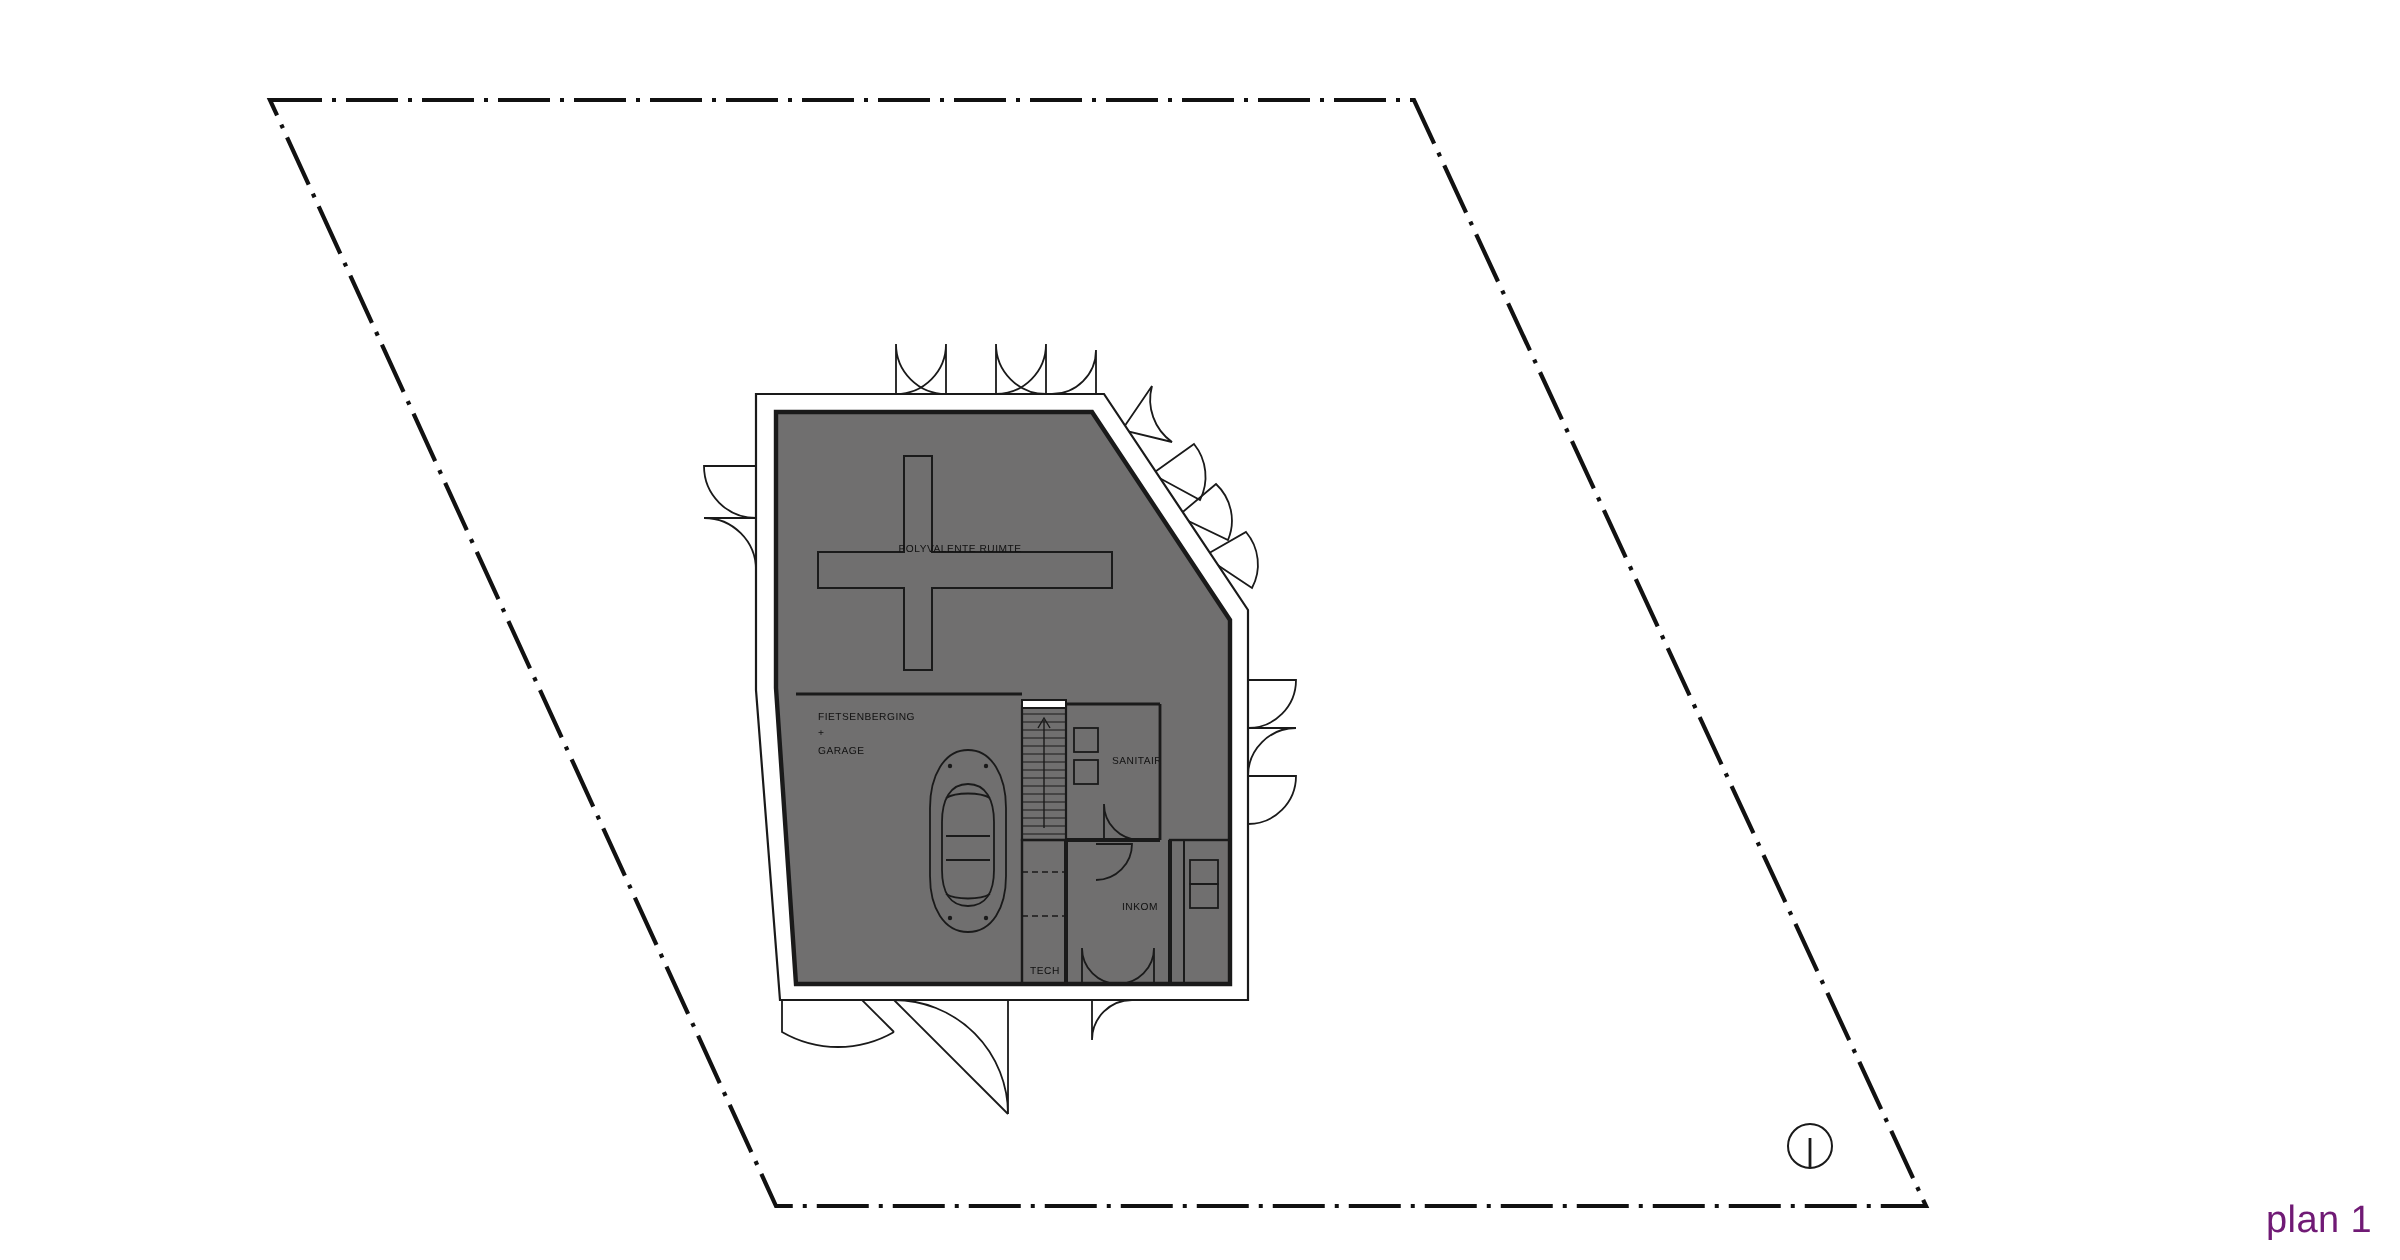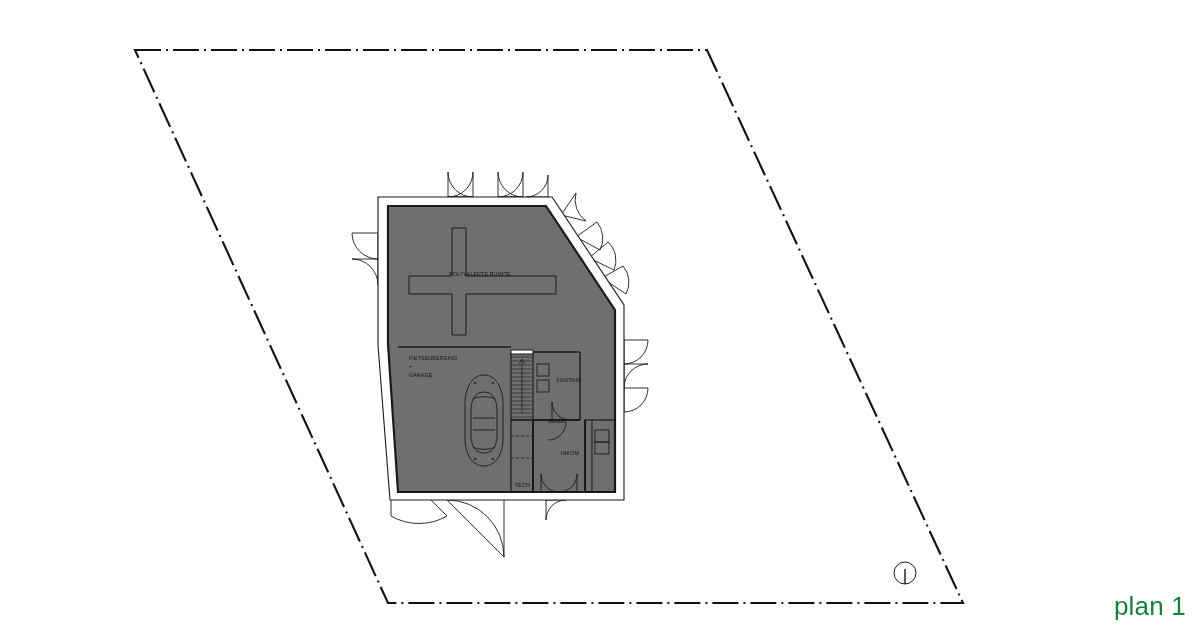--- a/index.html
+++ b/index.html
@@ -25,22 +25,22 @@
   svg.plan-canvas {
     display: block;
     width: 1200px;
     height: 630px;
   }
   .caption {
     position: absolute;
     right: 14px;
     bottom: 8px;
     font-family: "Liberation Sans", sans-serif;
-    font-size: 26px;
-    color: #15803d;
+    font-size: 19px;
+    color: #701a75;
     letter-spacing: 0.2px;
     white-space: nowrap;
   }
   text.room-label {
     font-family: "Liberation Sans", sans-serif;
     fill: #111111;
     font-size: 5.1px;
     letter-spacing: 0.25px;
   }
 </style>

